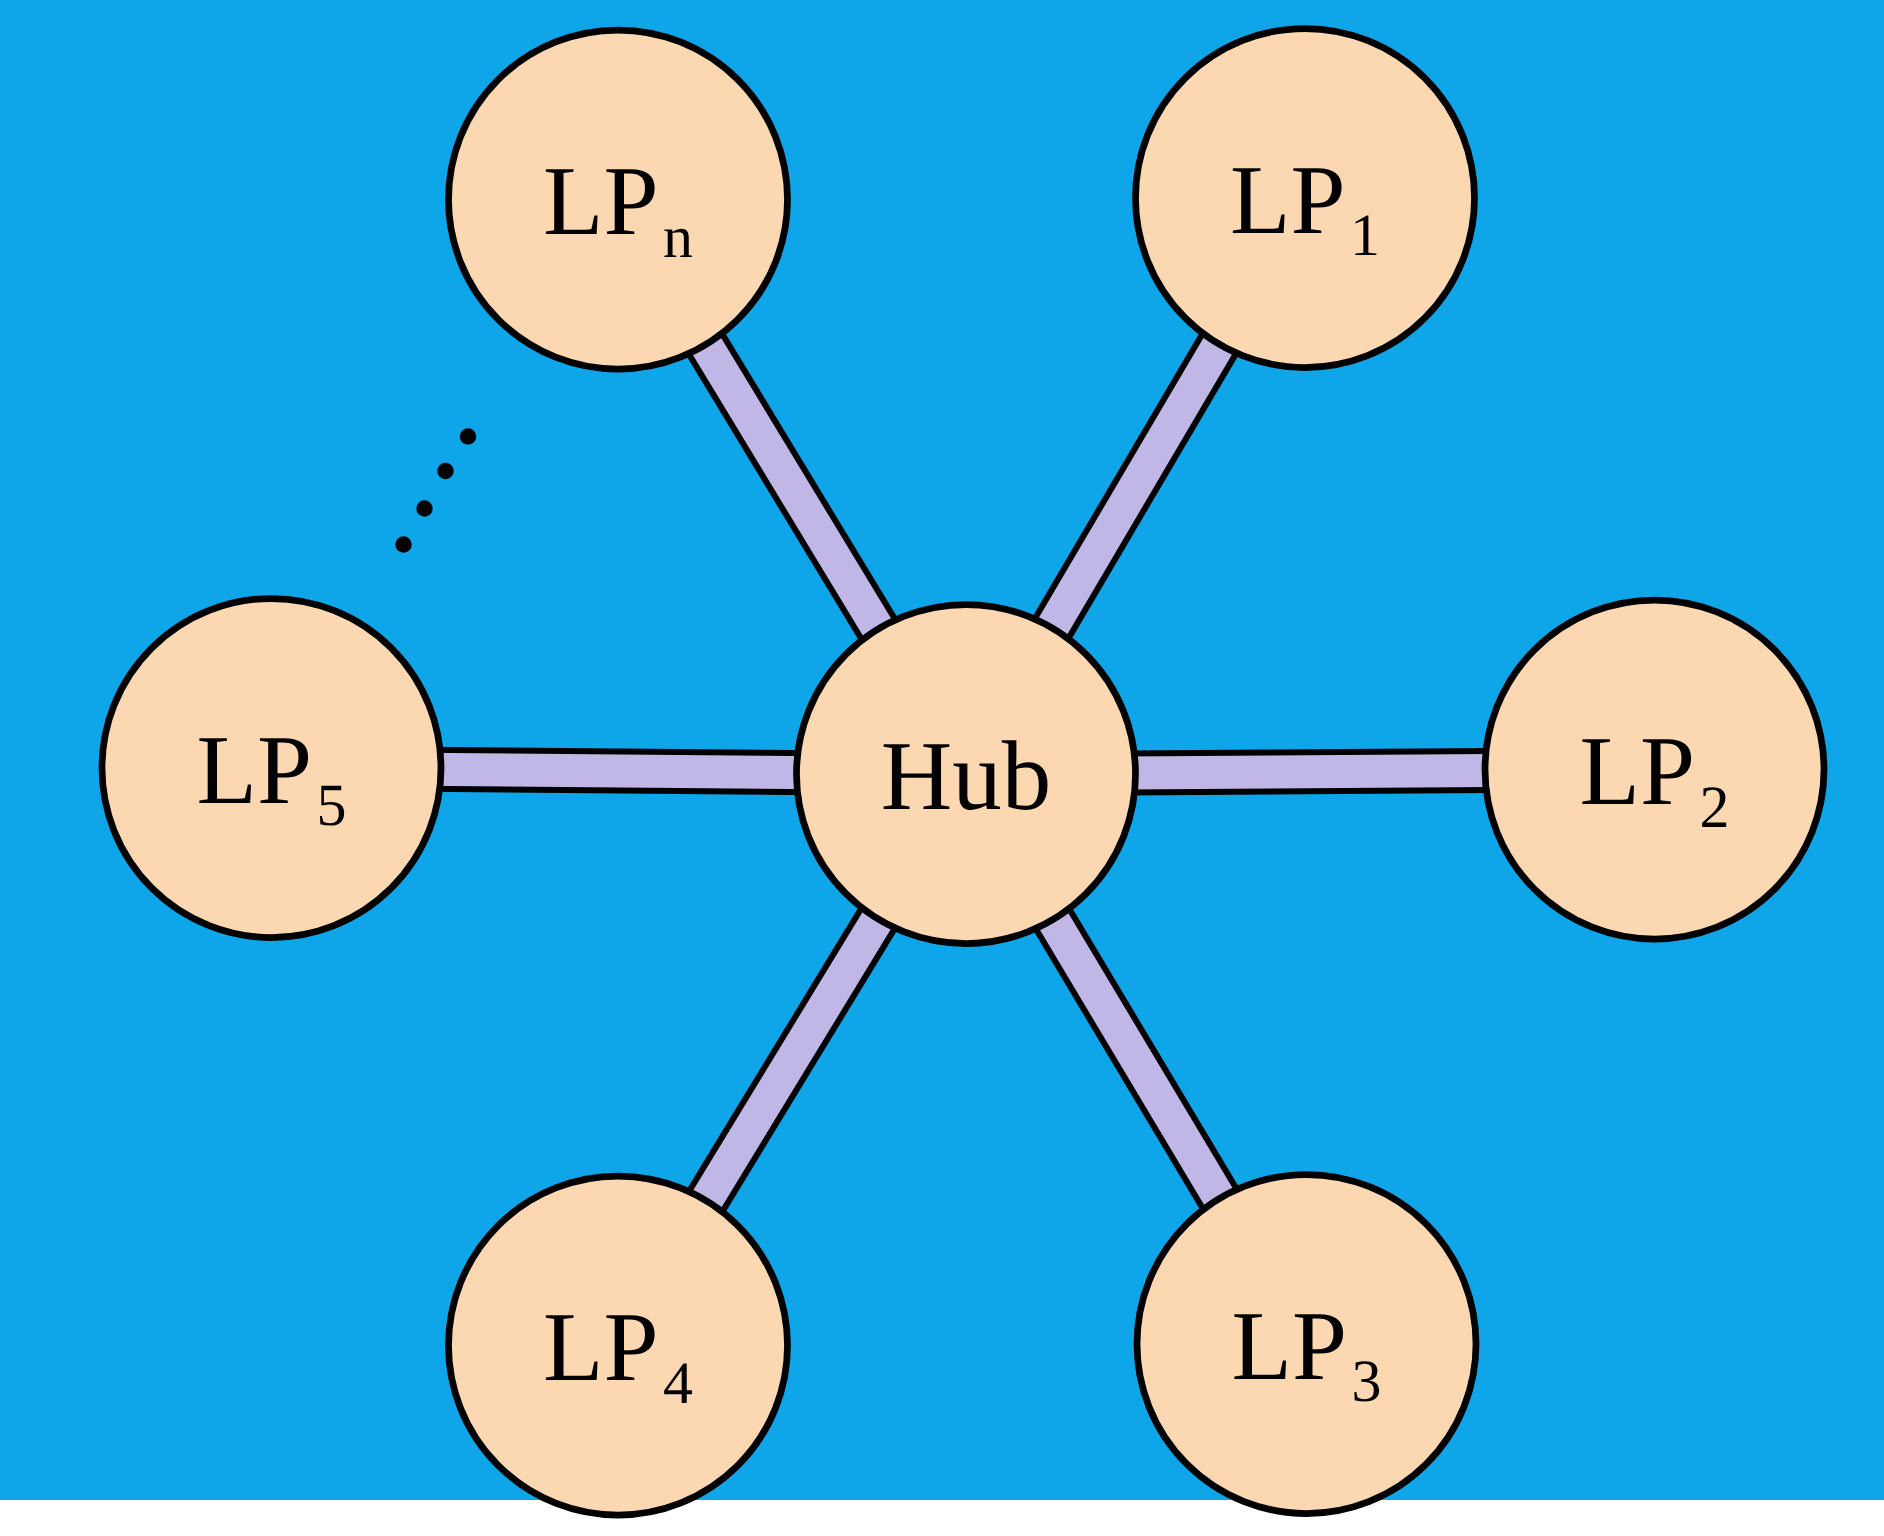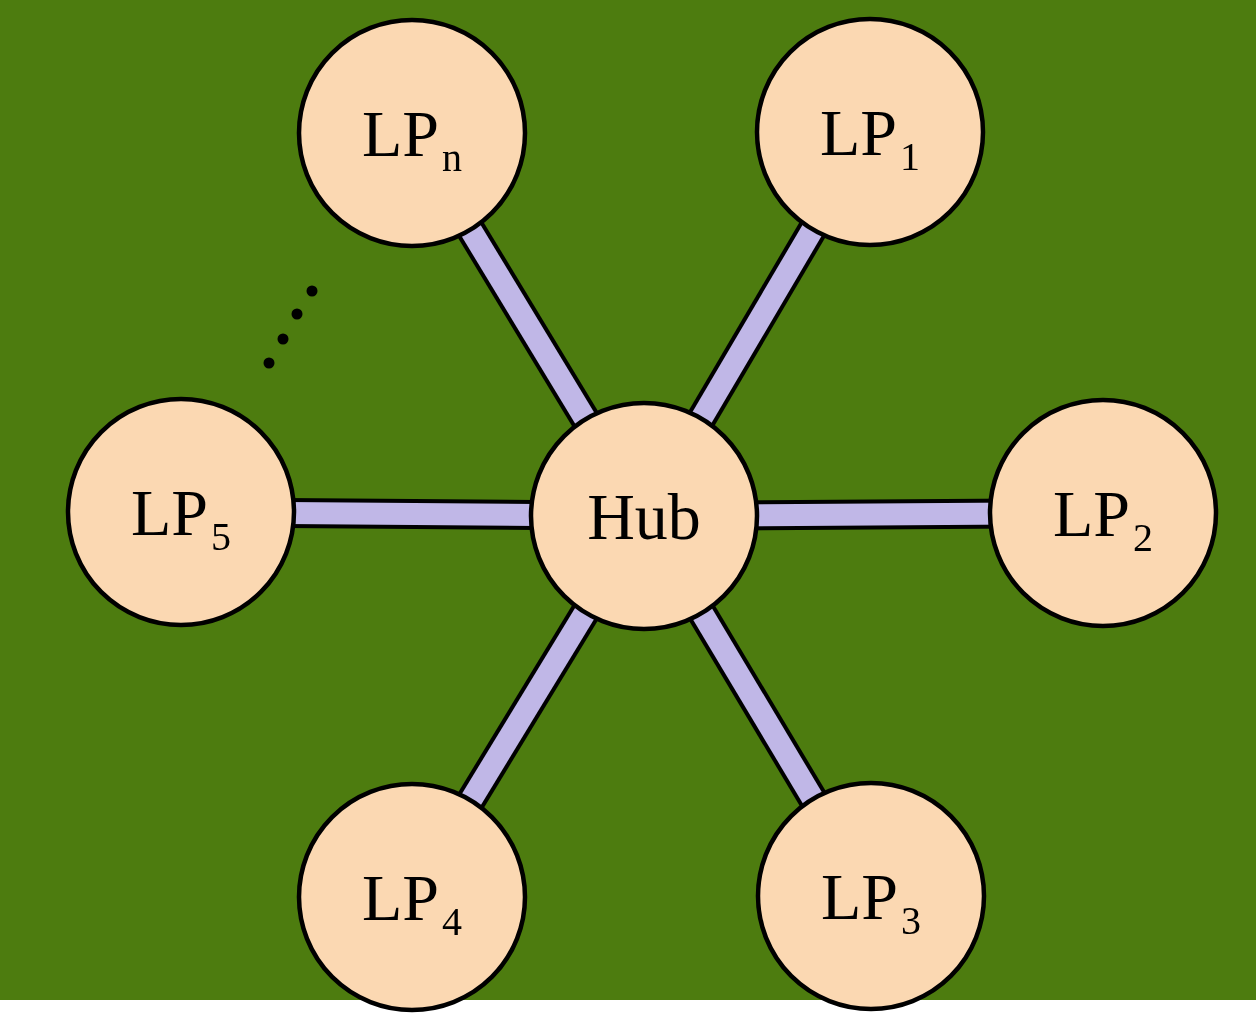--- a/index.html
+++ b/index.html
@@ -7,21 +7,21 @@
     padding: 0;
     background: #ffffff;
     width: 1256px;
     height: 1024px;
     overflow: hidden;
   }
   .stage {
     position: relative;
     width: 1256px;
     height: 1000px;
-    background: #4d7c0f;
+    background: #0ea5e9;
   }
   svg { display: block; }
   .edge-outer {
     stroke: #000000;
     stroke-width: 30;
     stroke-linecap: butt;
   }
   .edge-inner {
     stroke-width: 22;
     stroke-linecap: butt;

